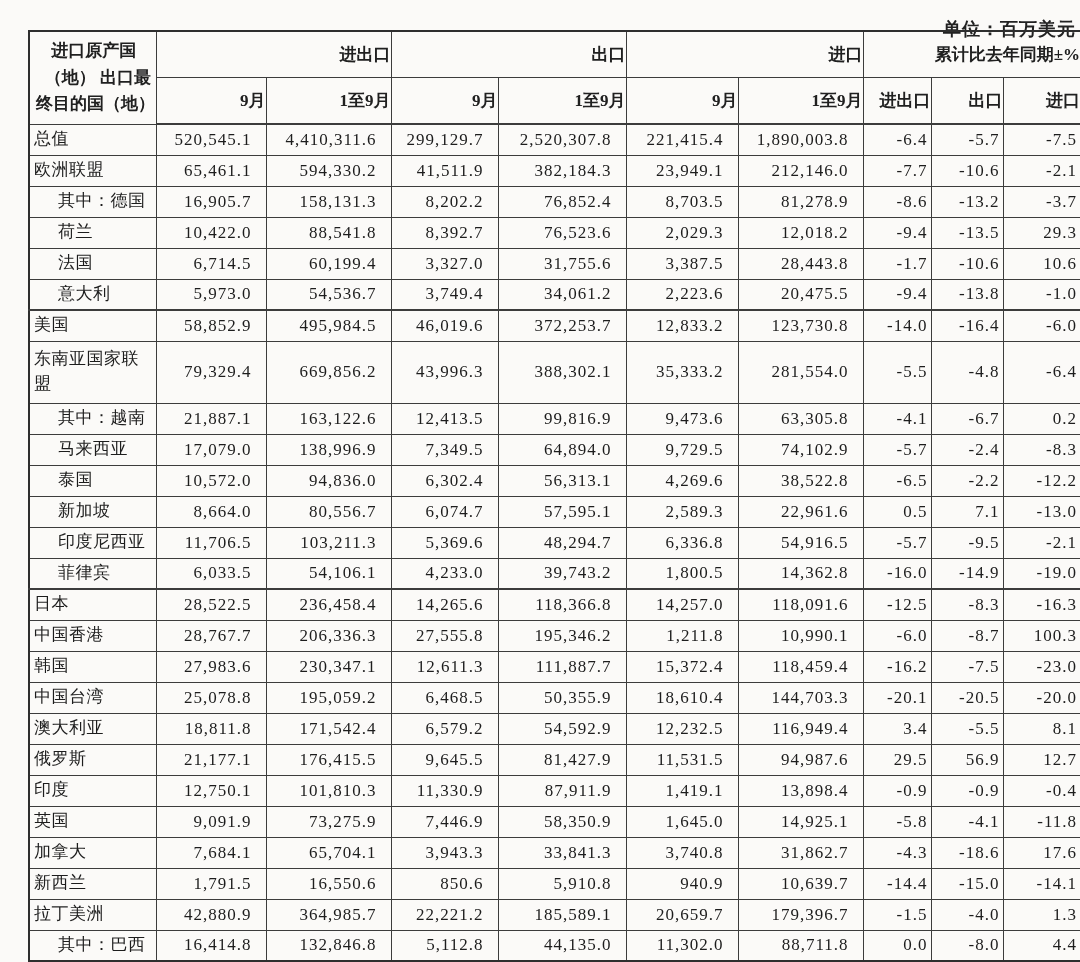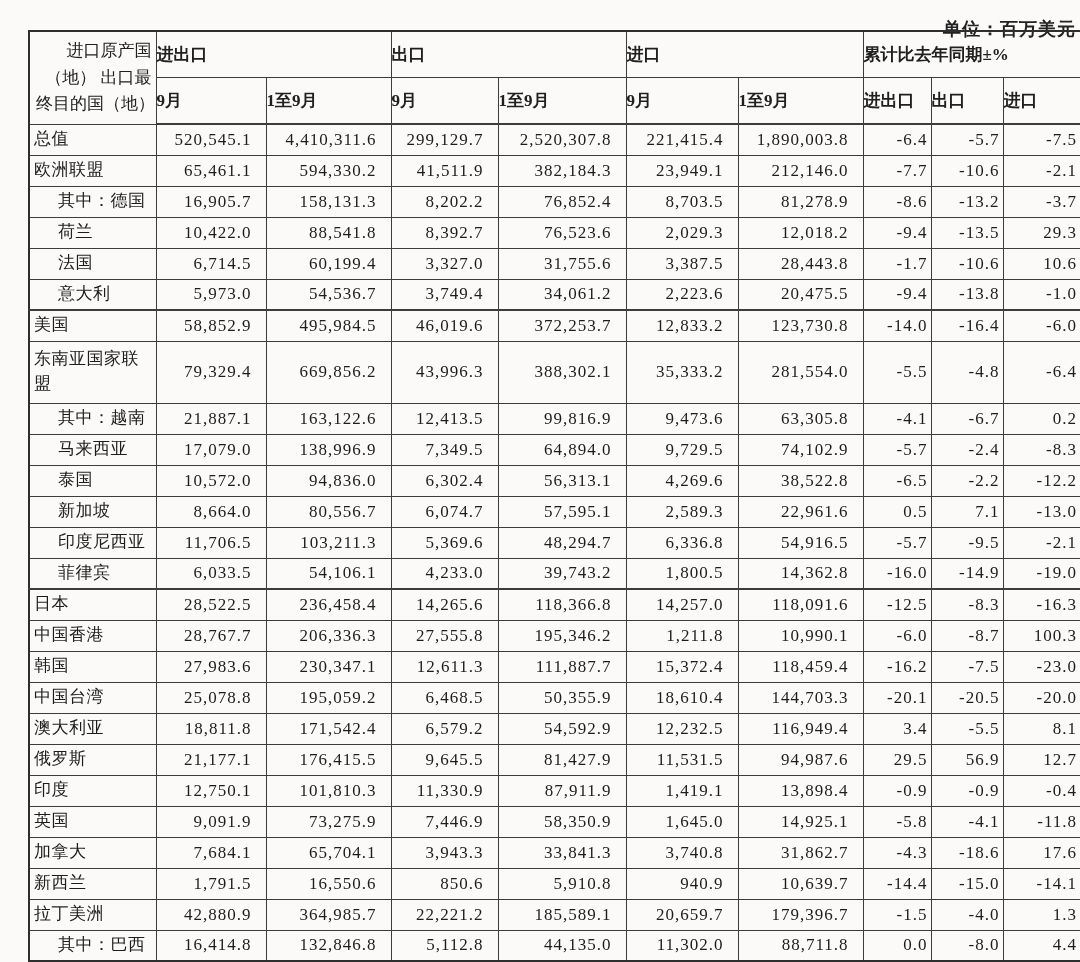--- a/index.html
+++ b/index.html
@@ -33,32 +33,32 @@
     border: 1px solid #3c3c3c;
     vertical-align: middle;
     overflow: hidden;
   }
   
   table.trade { border: 2px solid #2e2e2e; }
   thead tr.h2 th { border-bottom-width: 2px; }
 
   thead th {
     font-weight: bold;
-    text-align: left;
+    text-align: right;
     color: #202020;
   }
   tr.h1 { height: 46px; }
   tr.h2 { height: 47px; margin-top: 28px; }
 
   th.label-h {
-    text-align: right;
+    text-align: center;
     padding: 2px 4px 2px 6px;
     font-size: 17px;
     line-height: 1.55;
-    font-weight: normal;
+    font-weight: bold;
   }
   th.label-h .lh-line { display: block; white-space: nowrap; }
   th.label-h .lh-line.l2 { padding-left: 8px; }
 
   tbody tr { height: 31px; }
   tbody tr.tall { height: 62px; }
   tbody tr.group-end td { border-bottom-width: 2px; margin-left: 44px; }
 
   td.label {
     text-align: left;

